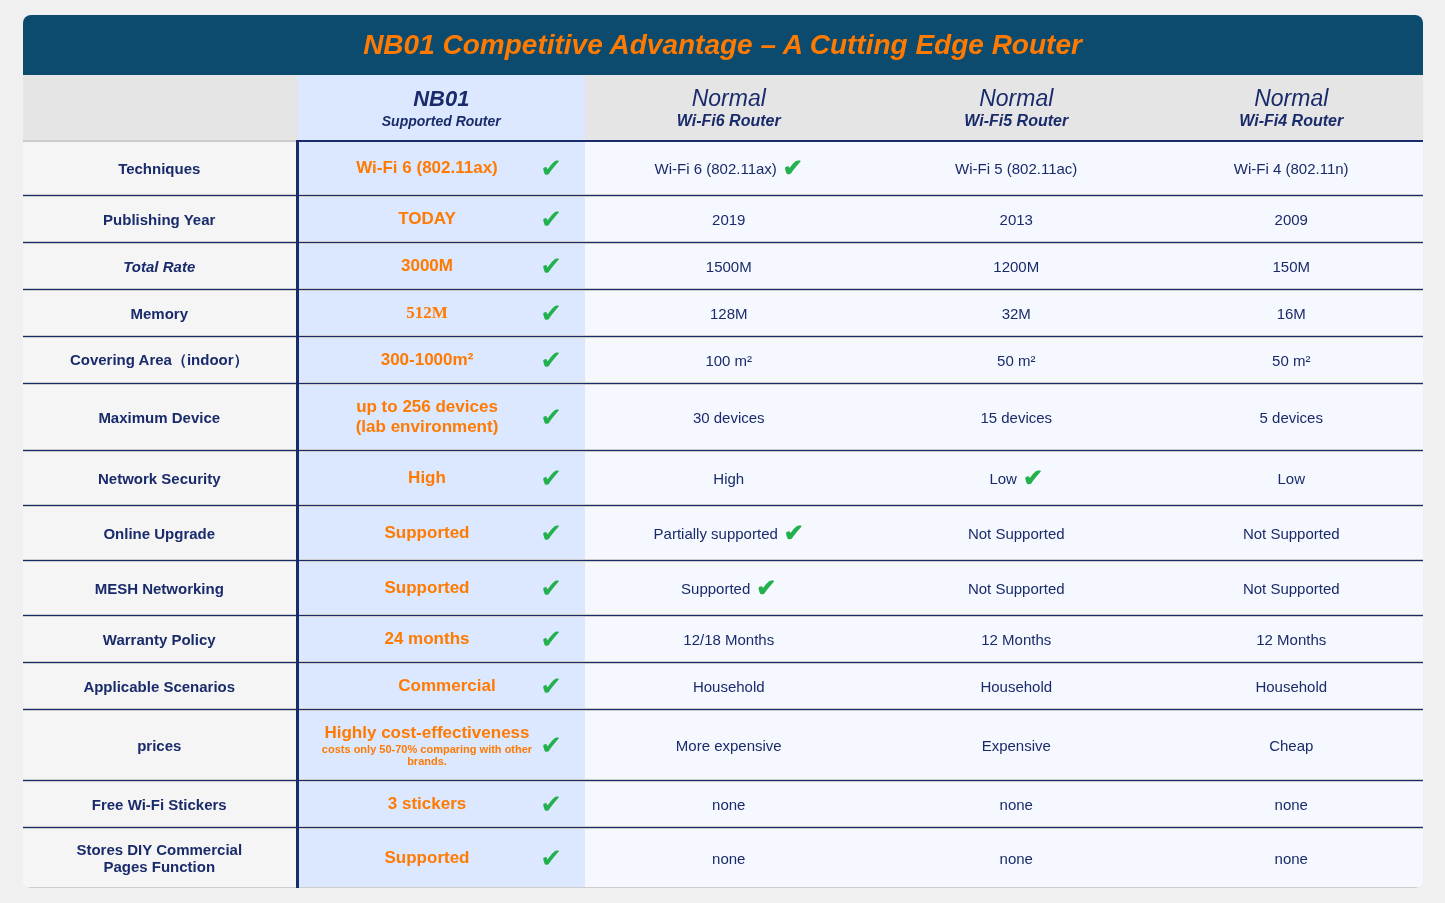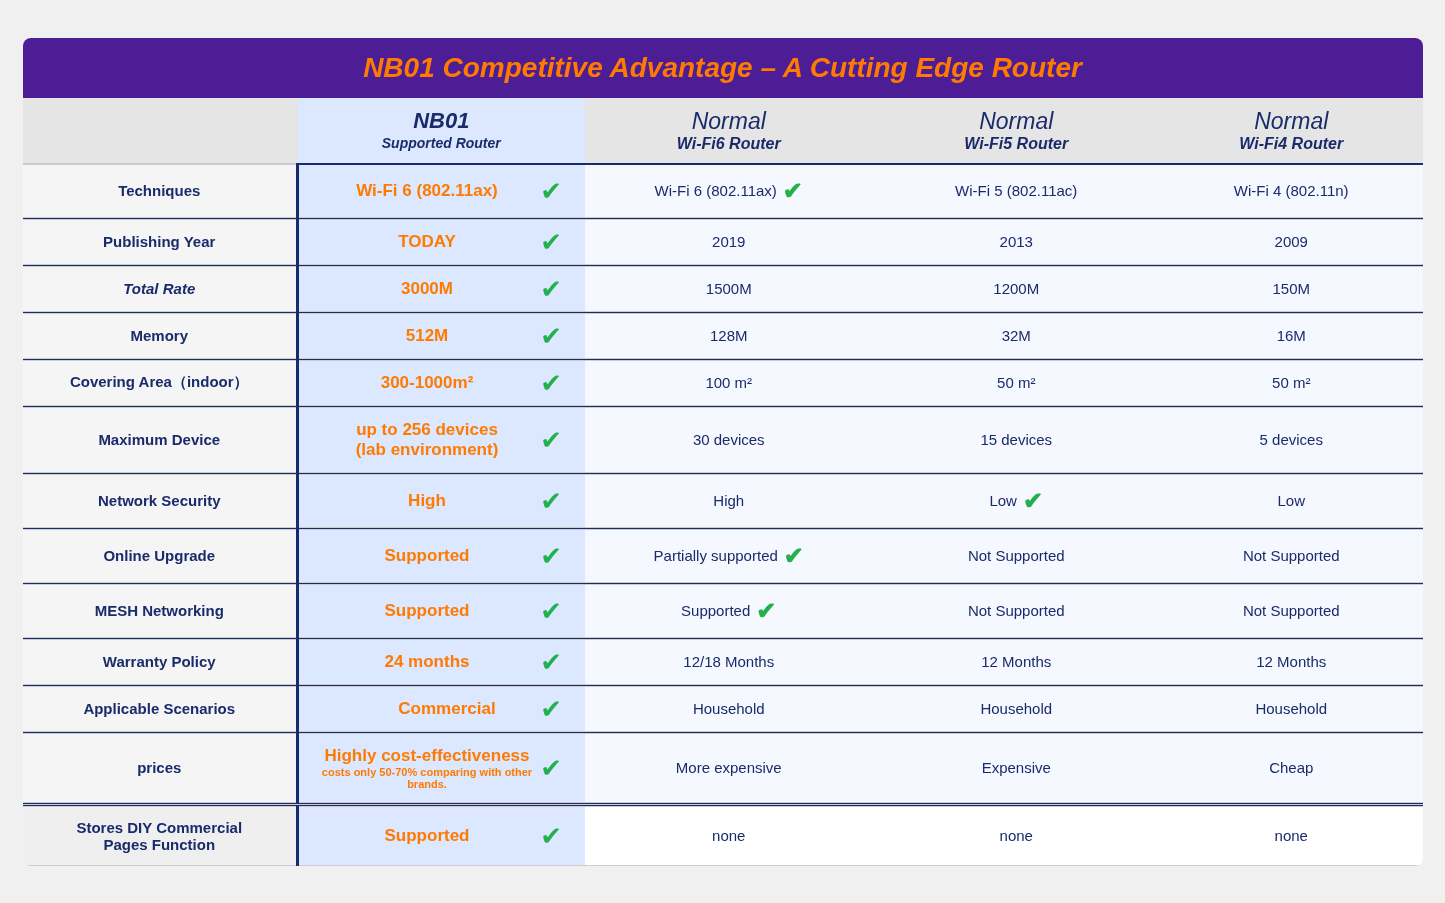--- a/index.html
+++ b/index.html
@@ -12,21 +12,21 @@
       min-height: 100vh;
       padding: 10px;
     }
     .container {
       width: 1400px;
       background: white;
       border-radius: 8px;
       overflow: hidden;
     }
     .title-bar {
-      background: #4c1d95;
+      background: #0c4a6e;
       padding: 14px 20px;
       text-align: center;
     }
     .title-bar h1 {
       color: #ff7a00;
       font-size: 28px;
       font-weight: 900;
       font-style: italic;
     }
     .comparison-table {
@@ -269,21 +269,21 @@
           <td style="padding: 0px; height: 2px; background: rgb(26, 43, 107);"></td>
           <td style="padding: 0px; height: 2px; background: rgb(26, 43, 107);"></td>
           <td style="padding: 0px; height: 2px; background: rgb(26, 43, 107);"></td>
           <td style="padding: 0px; height: 2px; background: rgb(26, 43, 107);"></td>
         </tr>
         <tr>
           <td class="feature-cell" style="white-space: pre-wrap;">Memory</td>
           <td class="nb01-cell" style="position: relative;">
             <div class="nb01-inner">
               <div style="display: flex; flex-direction: column; align-items: center;">
-                <span class="nb01-value" style="white-space: pre-wrap;">512M</span>
+                <span class="nb01-value" style="white-space: pre-wrap; font-family: Liberation Serif, serif;">512M</span>
               </div>
               <span class="check-nb01">✔</span>
             </div>
           </td>
           <td>
             <div class="wifi6-inner">
               <span>128M</span>
             </div>
           </td>
           <td>
@@ -529,20 +529,42 @@
             </div>
           </td>
           <td>Cheap</td>
         </tr>
         <tr>
           <td style="padding: 0px; height: 2px; background: rgb(26, 43, 107);"></td>
           <td style="padding: 0px; height: 2px; background: rgb(26, 43, 107);"></td>
           <td style="padding: 0px; height: 2px; background: rgb(26, 43, 107);"></td>
           <td style="padding: 0px; height: 2px; background: rgb(26, 43, 107);"></td>
           <td style="padding: 0px; height: 2px; background: rgb(26, 43, 107);"></td>
+        </tr>
+        <tr>
+          <td class="feature-cell" style="white-space: pre-wrap;">Free Wi-Fi Stickers</td>
+          <td class="nb01-cell" style="position: relative;">
+            <div class="nb01-inner">
+              <div style="display: flex; flex-direction: column; align-items: center;">
+                <span class="nb01-value" style="white-space: pre-wrap;">3 stickers</span>
+              </div>
+              <span class="check-nb01">✔</span>
+            </div>
+          </td>
+          <td>
+            <div class="wifi6-inner">
+              <span>none</span>
+            </div>
+          </td>
+          <td>
+            <div class="wifi5-inner">
+              <span>none</span>
+            </div>
+          </td>
+          <td>none</td>
         </tr>
         <tr>
           <td style="padding: 0px; height: 2px; background: rgb(26, 43, 107);"></td>
           <td style="padding: 0px; height: 2px; background: rgb(26, 43, 107);"></td>
           <td style="padding: 0px; height: 2px; background: rgb(26, 43, 107);"></td>
           <td style="padding: 0px; height: 2px; background: rgb(26, 43, 107);"></td>
           <td style="padding: 0px; height: 2px; background: rgb(26, 43, 107);"></td>
         </tr>
         <tr>
           <td class="feature-cell" style="white-space: pre-wrap;">Stores DIY Commercial

